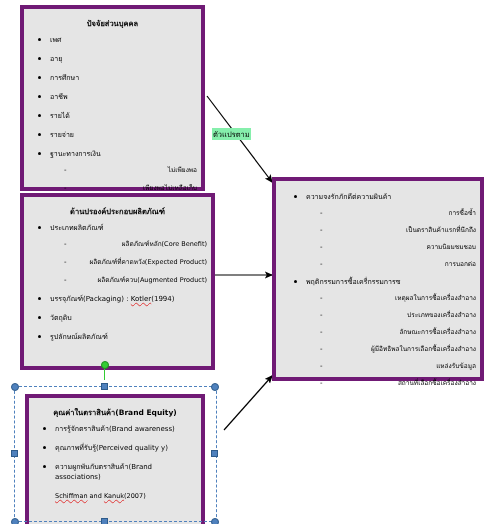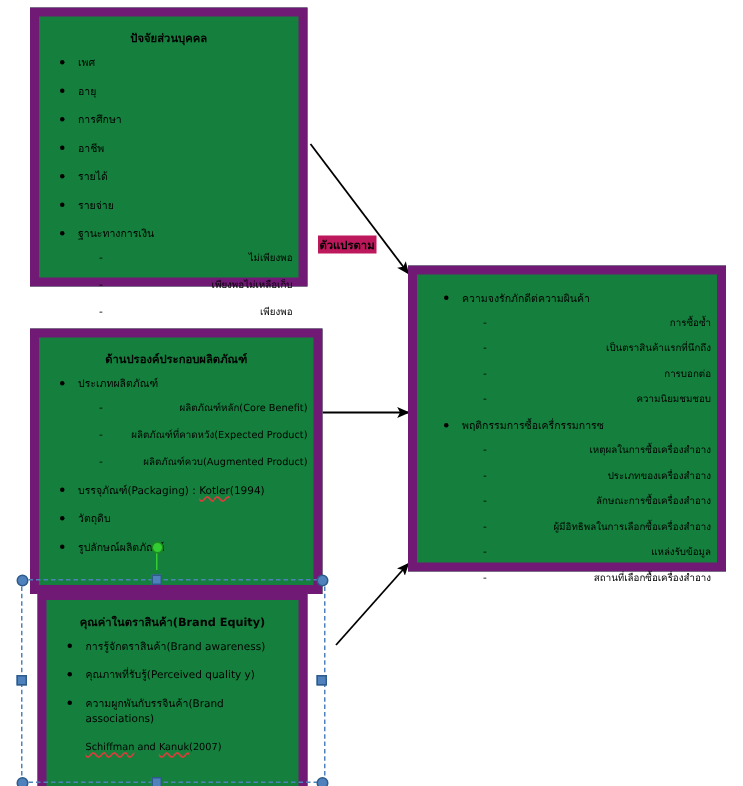--- a/index.html
+++ b/index.html
@@ -16,22 +16,22 @@
     overflow: hidden;
   }
   .canvas {
     position: absolute;
     left: 0; top: 0;
     width: 495px;
     height: 524px;
   }
   .box {
     position: absolute;
-    border: 6px solid #701a75;
-    background: #15803d;
+    border: 4px solid #701a75;
+    background: #e5e5e5;
     box-sizing: border-box;
   }
   .box-title {
     text-align: center;
     font-weight: bold;
     font-size: 7.5px;
     line-height: 11px;
     margin-top: 9px;
     margin-bottom: 6px;
   }
@@ -125,25 +125,24 @@
     box-sizing: border-box;
   }
   .rot-stem {
     position: absolute;
     width: 1px;
     background: #33cc33;
   }
   .arrow-label {
     position: absolute;
     font-size: 7.5px;
-    font-weight: bold;
+    font-weight: normal;
     white-space: nowrap;
-    background: #be185d;
+    background: #86efac;
     padding: 0 1px;
-    margin-top: 29px;
   }
   svg.arrows {
     position: absolute;
     left: 0; top: 0;
     width: 495px;
     height: 524px;
     overflow: visible;
   }
 </style>
 </head>
@@ -177,21 +176,21 @@
         <span>ฐานะทางการเงิน</span>
         <ul class="lvl2">
           <li>ไม่เพียงพอ</li>
           <li>เพียงพอไม่เหลือเก็บ</li>
           <li>เพียงพอ</li>
         </ul>
       </li>
     </ul>
   </div>
 
-  <div class="box" id="box-product" style="left:20px; top:219px; width:195px; height:177px;">
+  <div class="box" id="box-product" style="left:20px; top:193px; width:195px; height:177px;">
     <div class="box-title">ด้านปรองค์ประกอบผลิตภัณฑ์</div>
     <ul class="lvl1">
       <li>
         <span>ประเภทผลิตภัณฑ์</span>
         <ul class="lvl2">
           <li>ผลิตภัณฑ์หลัก(Core Benefit)</li>
           <li>ผลิตภัณฑ์ที่คาดหวัง(Expected Product)</li>
           <li>ผลิตภัณฑ์ควบ(Augmented Product)</li>
         </ul>
       </li>
@@ -201,21 +200,21 @@
       <li>วัตถุดิบ</li>
       <li>รูปลักษณ์ผลิตภัณฑ์</li>
     </ul>
   </div>
 
   <div class="box" id="box-brand" style="left:25px; top:394px; width:180px; height:156px;">
     <div class="box-title">คุณค่าในตราสินค้า(Brand Equity)</div>
     <ul class="lvl1">
       <li>การรู้จักตราสินค้า(Brand awareness)</li>
       <li>คุณภาพที่รับรู้(Perceived quality y)</li>
-      <li>ความผูกพันกับรรจินค้า(Brand associations)</li>
+      <li>ความผูกพันกับตราสินค้า(Brand associations)</li>
     </ul>
     <div class="plain-line"><span class="squiggle">Schiffman</span><span> and </span><span class="squiggle">Kanuk</span><span>(2007)</span></div>
   </div>
 
   <div class="sel-frame" style="left:14px; top:386px; width:203px; height:136px;"></div>
   <div class="rot-stem" style="left:104px; top:368px; height:12px;"></div>
   <div class="handle-rot" style="left:101px; top:361px;"></div>
 
   <div class="handle-ci" style="left:11px; top:383px;"></div>
   <div class="handle-sq" style="left:101px; top:383px;"></div>
@@ -226,22 +225,22 @@
   <div class="handle-sq" style="left:101px; top:518px;"></div>
   <div class="handle-ci" style="left:211px; top:518px;"></div>
 
   <div class="box" id="box-outcomes" style="left:272px; top:177px; width:212px; height:204px;">
     <ul class="lvl1" style="margin-top:11px;">
       <li>
         <span>ความจงรักภักดีต่ความผินค้า</span>
         <ul class="lvl2">
           <li>การซื้อซ้ำ</li>
           <li>เป็นตราสินค้าแรกที่นึกถึง</li>
+          <li>ความนิยมชมชอบ</li>
           <li>การบอกต่อ</li>
-          <li>ความนิยมชมชอบ</li>
         </ul>
       </li>
       <li>
         <span>พฤติกรรมการซื้อเครื่กรรมการซ</span>
         <ul class="lvl2">
           <li>เหตุผลในการซื้อเครื่องสำอาง</li>
           <li>ประเภทของเครื่องสำอาง</li>
           <li>ลักษณะการซื้อเครื่องสำอาง</li>
           <li>ผู้มีอิทธิพลในการเลือกซื้อเครื่องสำอาง</li>
           <li>แหล่งรับข้อมูล</li>

